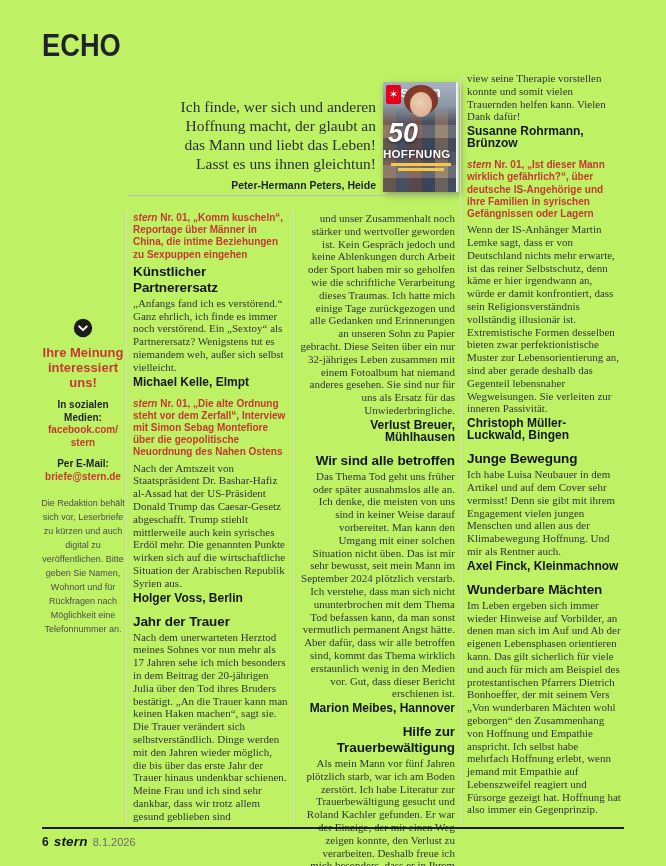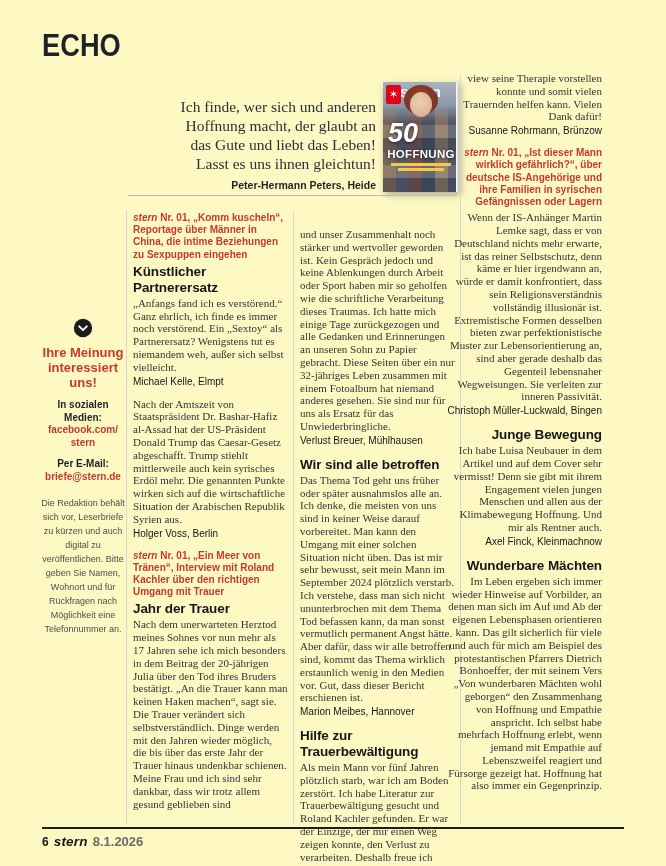--- a/index.html
+++ b/index.html
@@ -1,18 +1,18 @@
 <!DOCTYPE html>
 <html lang="de"><head>
 <meta charset="utf-8">
 <style>
   * { margin:0; padding:0; box-sizing:border-box; }
   html,body { background:#f2f2f2; }
   .page {
-    position:relative; width:666px; height:866px; background:#fef9c3;
+    position:relative; width:666px; height:866px; background:#bef264;
     overflow:hidden; font-family:"Liberation Sans", sans-serif; color:#2f3338;
   }
   
   .echo {
     position:absolute; left:42px; top:28px; font-size:31px; font-weight:900;
     color:#1f2329; letter-spacing:0px; transform:scaleX(.88); transform-origin:left center;
     font-family:"Liberation Sans", sans-serif;
   }
   
   .pullquote { position:absolute; left:176px; top:97px; width:200px; text-align:right; }
@@ -35,21 +35,21 @@
   .cover-brand { position:absolute; left:0; top:1px; width:100%; text-align:center;
     font-weight:900; font-size:15px; color:rgba(255,255,255,.9); letter-spacing:1px; }
   .cover-hair { position:absolute; left:21px; top:3px; width:34px; height:30px; border-radius:50%;
     background:radial-gradient(circle at 50% 40%, #94422c 0%, #7a3526 70%, #642a1f 100%); }
   .cover-face { position:absolute; left:27px; top:10px; width:22px; height:25px; border-radius:50%;
     background:radial-gradient(circle at 45% 40%, #eecfb2 0%, #ddb294 70%, #c99a7e 100%); }
   .cover-logo { position:absolute; left:3px; top:3px; width:15px; height:19px; background:#e2001a;
     color:#ffffff; font-size:11px; line-height:19px; text-align:center; border-radius:2px; }
   .cover-number { position:absolute; left:5px; top:36px; color:#ffffff; font-weight:900;
     font-style:italic; font-size:27px; text-shadow:0 1px 3px rgba(0,0,0,.6); }
-  .cover-title { position:absolute; left:0; top:66px; width:100%; text-align:center; color:#ffffff;
+  .cover-title { position:absolute; left:0; top:66px; width:100%; color:#ffffff;
     font-weight:900; font-size:11.5px; letter-spacing:.3px; text-shadow:0 1px 3px rgba(0,0,0,.7); }
   .cover-bar { position:absolute; left:50%; transform:translateX(-50%); height:2.5px; background:#f6c94a; }
   .cover-bar.b1 { top:81px; width:60px; }
   .cover-bar.b2 { top:86px; width:46px; }
   .cover-edge { position:absolute; right:0; top:0; width:3px; height:100%;
     background:linear-gradient(90deg,#ffffff 0%, #c8c8c8 100%); }
 
   
   .rule-top { position:absolute; left:128px; top:195px; width:329px; height:1px; background:#b9b9b9; }
   .vrule { position:absolute; width:1px; background:#d7d7d7; }
@@ -62,46 +62,46 @@
   .sidebar { position:absolute; left:41px; top:318px; width:84px; text-align:center; }
   .sb-icon { display:block; margin:0 auto 7px; width:20px; height:20px; }
   .sb-heading { color:#c63832; font-weight:bold; font-size:13px; line-height:15px; }
   .sb-label { margin-top:9px; font-weight:bold; font-size:10px; line-height:12.5px; color:#1d2127;text-align:center; }
   .sb-link { font-weight:bold; font-size:10px; line-height:12.5px; color:#c63832; cursor:pointer; }
   .sb-disclaimer { margin-top:13px; font-size:9px; line-height:14px; color:#4c4c4c; }
 
   
   .col { position:absolute; width:155px; }
   .col1 { left:133px; top:212px; height:616px; }
-  .col2 { left:300px; top:228px; height:616px; }
-  .col3 { left:447px; top:72px;  height:756px;text-align:right; }
+  .col2 { left:300px; top:212px; height:616px;text-align:right; }
+  .col3 { left:467px; top:72px;  height:756px; }
   .letter { margin-bottom:10px; }
   .kicker { font-weight:bold; font-size:10px; line-height:12.2px; color:#c63832; margin-bottom:3px; }
   .kicker .brand { font-style:italic; }
   .headline { font-weight:bold; font-size:13.5px; line-height:16px; color:#14161a;
     letter-spacing:-.1px; margin-bottom:1px; }
   .body { font-family:"Liberation Serif", serif; font-size:11px; line-height:12.8px;
     color:#303439; hyphens:auto; -webkit-hyphens:auto; }
-  .author { font-weight:normal; font-size:10px; line-height:12px; color:#14161a; margin-top:2px; }
+  .author { font-weight:bold; font-size:12px; line-height:12px; color:#14161a; margin-top:2px; }
 
   
   .footer { position:absolute; left:42px; top:834px; display:flex; align-items:baseline; gap:5px; }
   .f-page { font-weight:900; font-size:12px; color:#161616; }
   .f-brand { font-weight:900; font-style:italic; font-size:13.5px; color:#161616; letter-spacing:.2px; }
-  .f-date { font-size:13px; color:#6b6b6b;font-weight:bold; }
+  .f-date { font-size:11px; color:#6b6b6b; }
 </style>
 </head>
 <body>
 
 <div class="page">
 
   <div class="echo">ECHO</div>
 
   <div class="pullquote">
-    <div class="pq-text">Ich finde, wer sich und anderen Hoffnung macht, der glaubt an das Gute und liebt das Leben! Lasst es uns ihnen gleichtun!</div>
+    <div class="pq-text">Ich finde, wer sich und anderen Hoffnung macht, der glaubt an das Mann und liebt das Leben! Lasst es uns ihnen gleichtun!</div>
     <div class="pq-author">Peter-Hermann Peters, Heide</div>
   </div>
 
   <div class="cover">
     <div class="cover-collage"></div>
     <div class="cover-topband"></div>
     <div class="cover-brand">stern</div>
     <div class="cover-hair"></div>
     <div class="cover-face"></div>
     <div class="cover-logo">✶</div>
@@ -131,25 +131,25 @@
   </div>
 
   <div class="col col1">
     <div class="letter">
       <div class="kicker"><span class="brand">stern</span><span> Nr. 01, „Komm kuscheln“, Reportage über Männer in China, die intime Beziehungen zu Sexpuppen eingehen</span></div>
       <div class="headline">Künstlicher Partnerersatz</div>
       <div class="body">„Anfangs fand ich es verstörend.“ Ganz ehrlich, ich finde es immer noch verstörend. Ein „Sextoy“ als Partnerersatz? Wenigstens tut es niemandem weh, außer sich selbst vielleicht.</div>
       <div class="author">Michael Kelle, Elmpt</div>
     </div>
     <div class="letter">
+      <div class="kicker"><span class="brand">stern</span><span> Nr. 01, „Die alte Ordnung steht vor dem Zerfall“, Interview mit Simon Sebag Montefiore über die geopolitische Neuordnung des Nahen Ostens</span></div>
       <div class="body">Nach der Amtszeit von Staatspräsident Dr. Bashar-Hafiz al-Assad hat der US-Präsident Donald Trump das Caesar-Gesetz abgeschafft. Trump stiehlt mittlerweile auch kein syrisches Erdöl mehr. Die genannten Punkte wirken sich auf die wirtschaftliche Situation der Arabischen Republik Syrien aus.</div>
       <div class="author">Holger Voss, Berlin</div>
     </div>
     <div class="letter">
-      <div class="kicker"><span class="brand">stern</span><span> Nr. 01, „Ein Meer von Tränen“, Interview mit Roland Kachler über den richtigen Umgang mit Trauer</span></div>
       <div class="headline">Jahr der Trauer</div>
       <div class="body">Nach dem unerwarteten Herztod meines Sohnes vor nun mehr als 17 Jahren sehe ich mich besonders in dem Beitrag der 20-jährigen Julia über den Tod ihres Bruders bestätigt. „An die Trauer kann man keinen Haken machen“, sagt sie. Die Trauer verändert sich selbstverständlich. Dinge werden mit den Jahren wieder möglich, die bis über das erste Jahr der Trauer hinaus undenkbar schienen. Meine Frau und ich sind sehr dankbar, dass wir trotz allem gesund geblieben sind</div>
     </div>
   </div>
 
   <div class="col col2">
     <div class="letter">
       <div class="body">und unser Zusammenhalt noch stärker und wertvoller geworden ist. Kein Gespräch jedoch und keine Ablenkungen durch Arbeit oder Sport haben mir so geholfen wie die schriftliche Verarbeitung dieses Traumas. Ich hatte mich einige Tage zurückgezogen und alle Gedanken und Erinnerungen an unseren Sohn zu Papier gebracht. Diese Seiten über ein nur 32-jähriges Leben zusammen mit einem Fotoalbum hat niemand anderes gesehen. Sie sind nur für uns als Ersatz für das Unwiederbringliche.</div>
       <div class="author">Verlust Breuer, Mühlhausen</div>
     </div>

